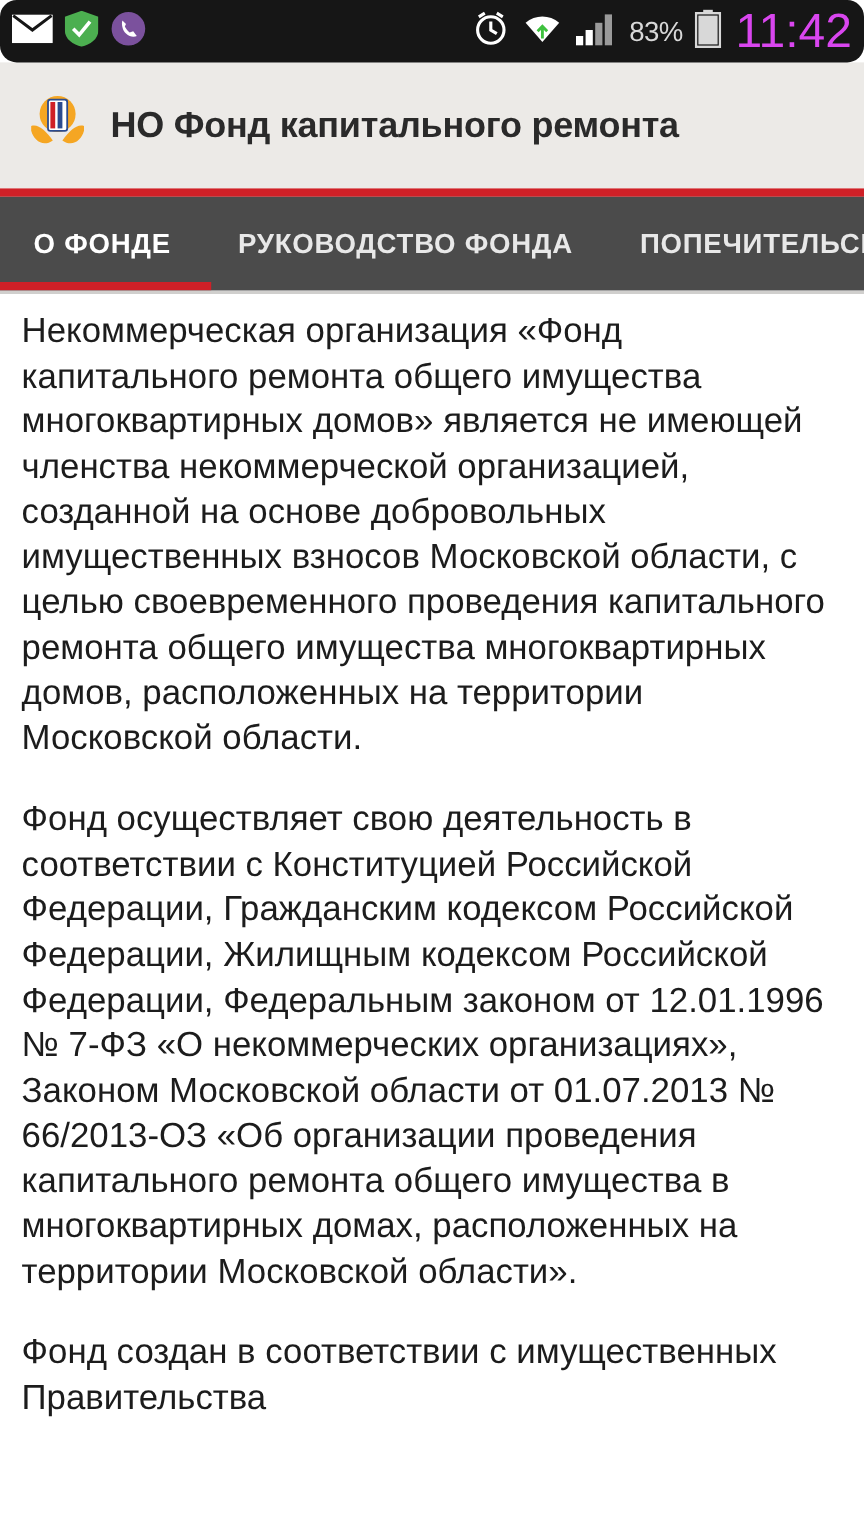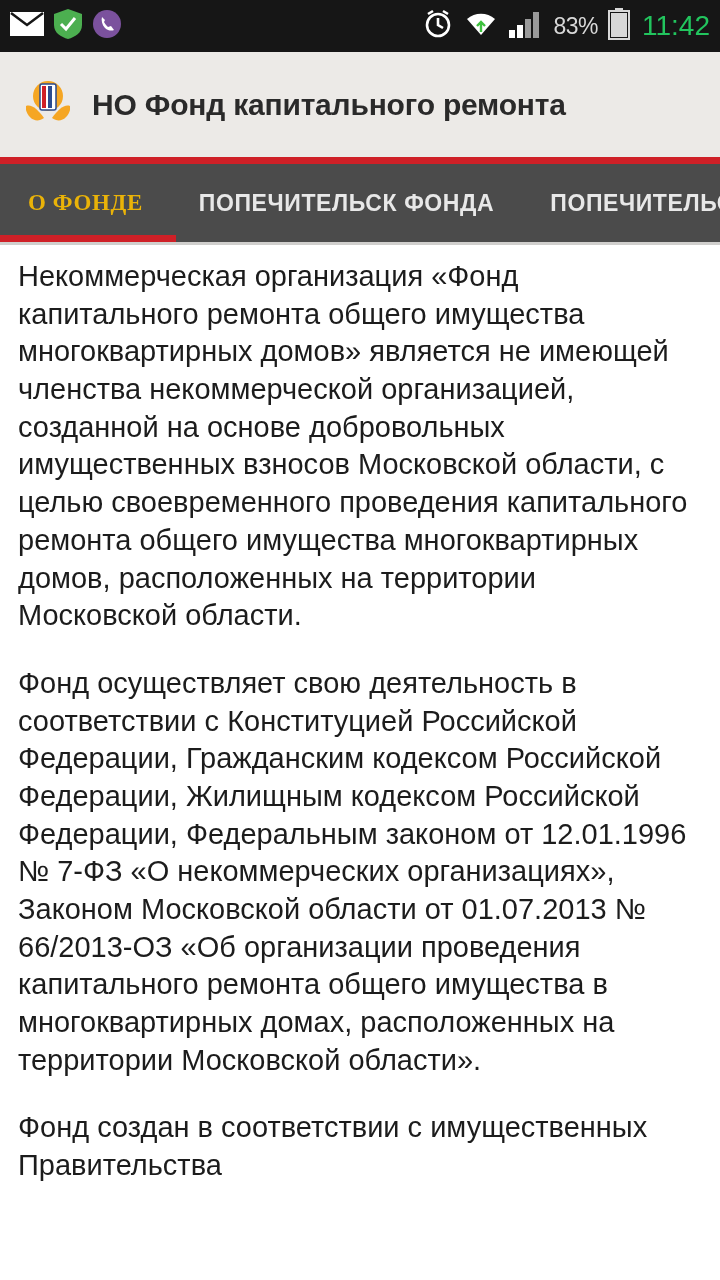--- a/index.html
+++ b/index.html
@@ -12,20 +12,21 @@
 
   
   .status-bar {
     position: relative;
     height: 52px;
     background: #161616;
     display: flex;
     align-items: center;
     padding: 0 10px;
     color: #ffffff;
+    border-radius: 14px;
   }
   .status-left {
     display: flex;
     align-items: center;
     gap: 10px;
   }
   .status-right {
     position: absolute;
     right: 10px;
     top: 0;
@@ -35,22 +36,22 @@
     gap: 10px;
   }
   .sicon { display: block; }
   .battery-text {
     font-size: 23px;
     color: #d8d8d8;
     font-family: "Liberation Sans", sans-serif;
     letter-spacing: -0.5px;
   }
   .clock {
-    font-size: 28px;
-    color: #22c55e;
+    font-size: 40px;
+    color: #d946ef;
     font-family: "Liberation Sans", sans-serif;
     letter-spacing: 0px;
     margin-left: 2px;
     text-align: right;
   }
 
   
   .app-bar {
     height: 105px;
     background: #eceae7;
@@ -87,21 +88,21 @@
     display: flex;
     align-items: center;
     padding: 0 28px;
     color: #e8e8e8;
     font-size: 23px;
     font-weight: bold;
     letter-spacing: 0.6px;
     font-family: "Liberation Sans", sans-serif;
     flex: 0 0 auto;
   }
-  .tab.active { color: #eab308; font-family: Liberation Serif, serif; }
+  .tab.active { color: #ffffff; }
   .tab-underline {
     position: absolute;
     bottom: 0;
     left: 0;
     height: 7px;
     width: 176px;
     background: #cf2027;
   }
   .tab-divider {
     height: 3px;
@@ -193,21 +194,21 @@
       <path d="M4 30 C10 28 16 34 22 42 C14 48 6 42 4 34 Z" fill="#f5a623"></path>
       <path d="M48 30 C42 28 36 34 30 42 C38 48 46 42 48 34 Z" fill="#f5a623"></path>
     </svg>
   </span>
   <span class="app-title">НО Фонд капитального ремонта</span>
 </div>
 <div class="app-bar-accent"></div>
 
 <div class="tab-bar">
   <div class="tab active">О ФОНДЕ</div>
-  <div class="tab">ПОПЕЧИТЕЛЬСК ФОНДА</div>
+  <div class="tab">РУКОВОДСТВО ФОНДА</div>
   <div class="tab">ПОПЕЧИТЕЛЬСК</div>
   <div class="tab-underline"></div>
 </div>
 <div class="tab-divider"></div>
 
 <div class="content">
   <p class="para">Некоммерческая организация «Фонд капитального ремонта общего имущества многоквартирных домов» является не имеющей членства некоммерческой организацией, созданной на основе добровольных имущественных взносов Московской области, с целью своевременного проведения капитального ремонта общего имущества многоквартирных домов, расположенных на территории Московской области.</p>
   <p class="para">Фонд осуществляет свою деятельность в соответствии с Конституцией Российской Федерации, Гражданским кодексом Российской Федерации, Жилищным кодексом Российской Федерации, Федеральным законом от 12.01.1996 № 7-ФЗ «О некоммерческих организациях», Законом Московской области от 01.07.2013 № 66/2013-ОЗ «Об организации проведения капитального ремонта общего имущества в многоквартирных домах, расположенных на территории Московской области».</p>
   <p class="para">Фонд создан в соответствии с имущественных Правительства</p>
 </div>

